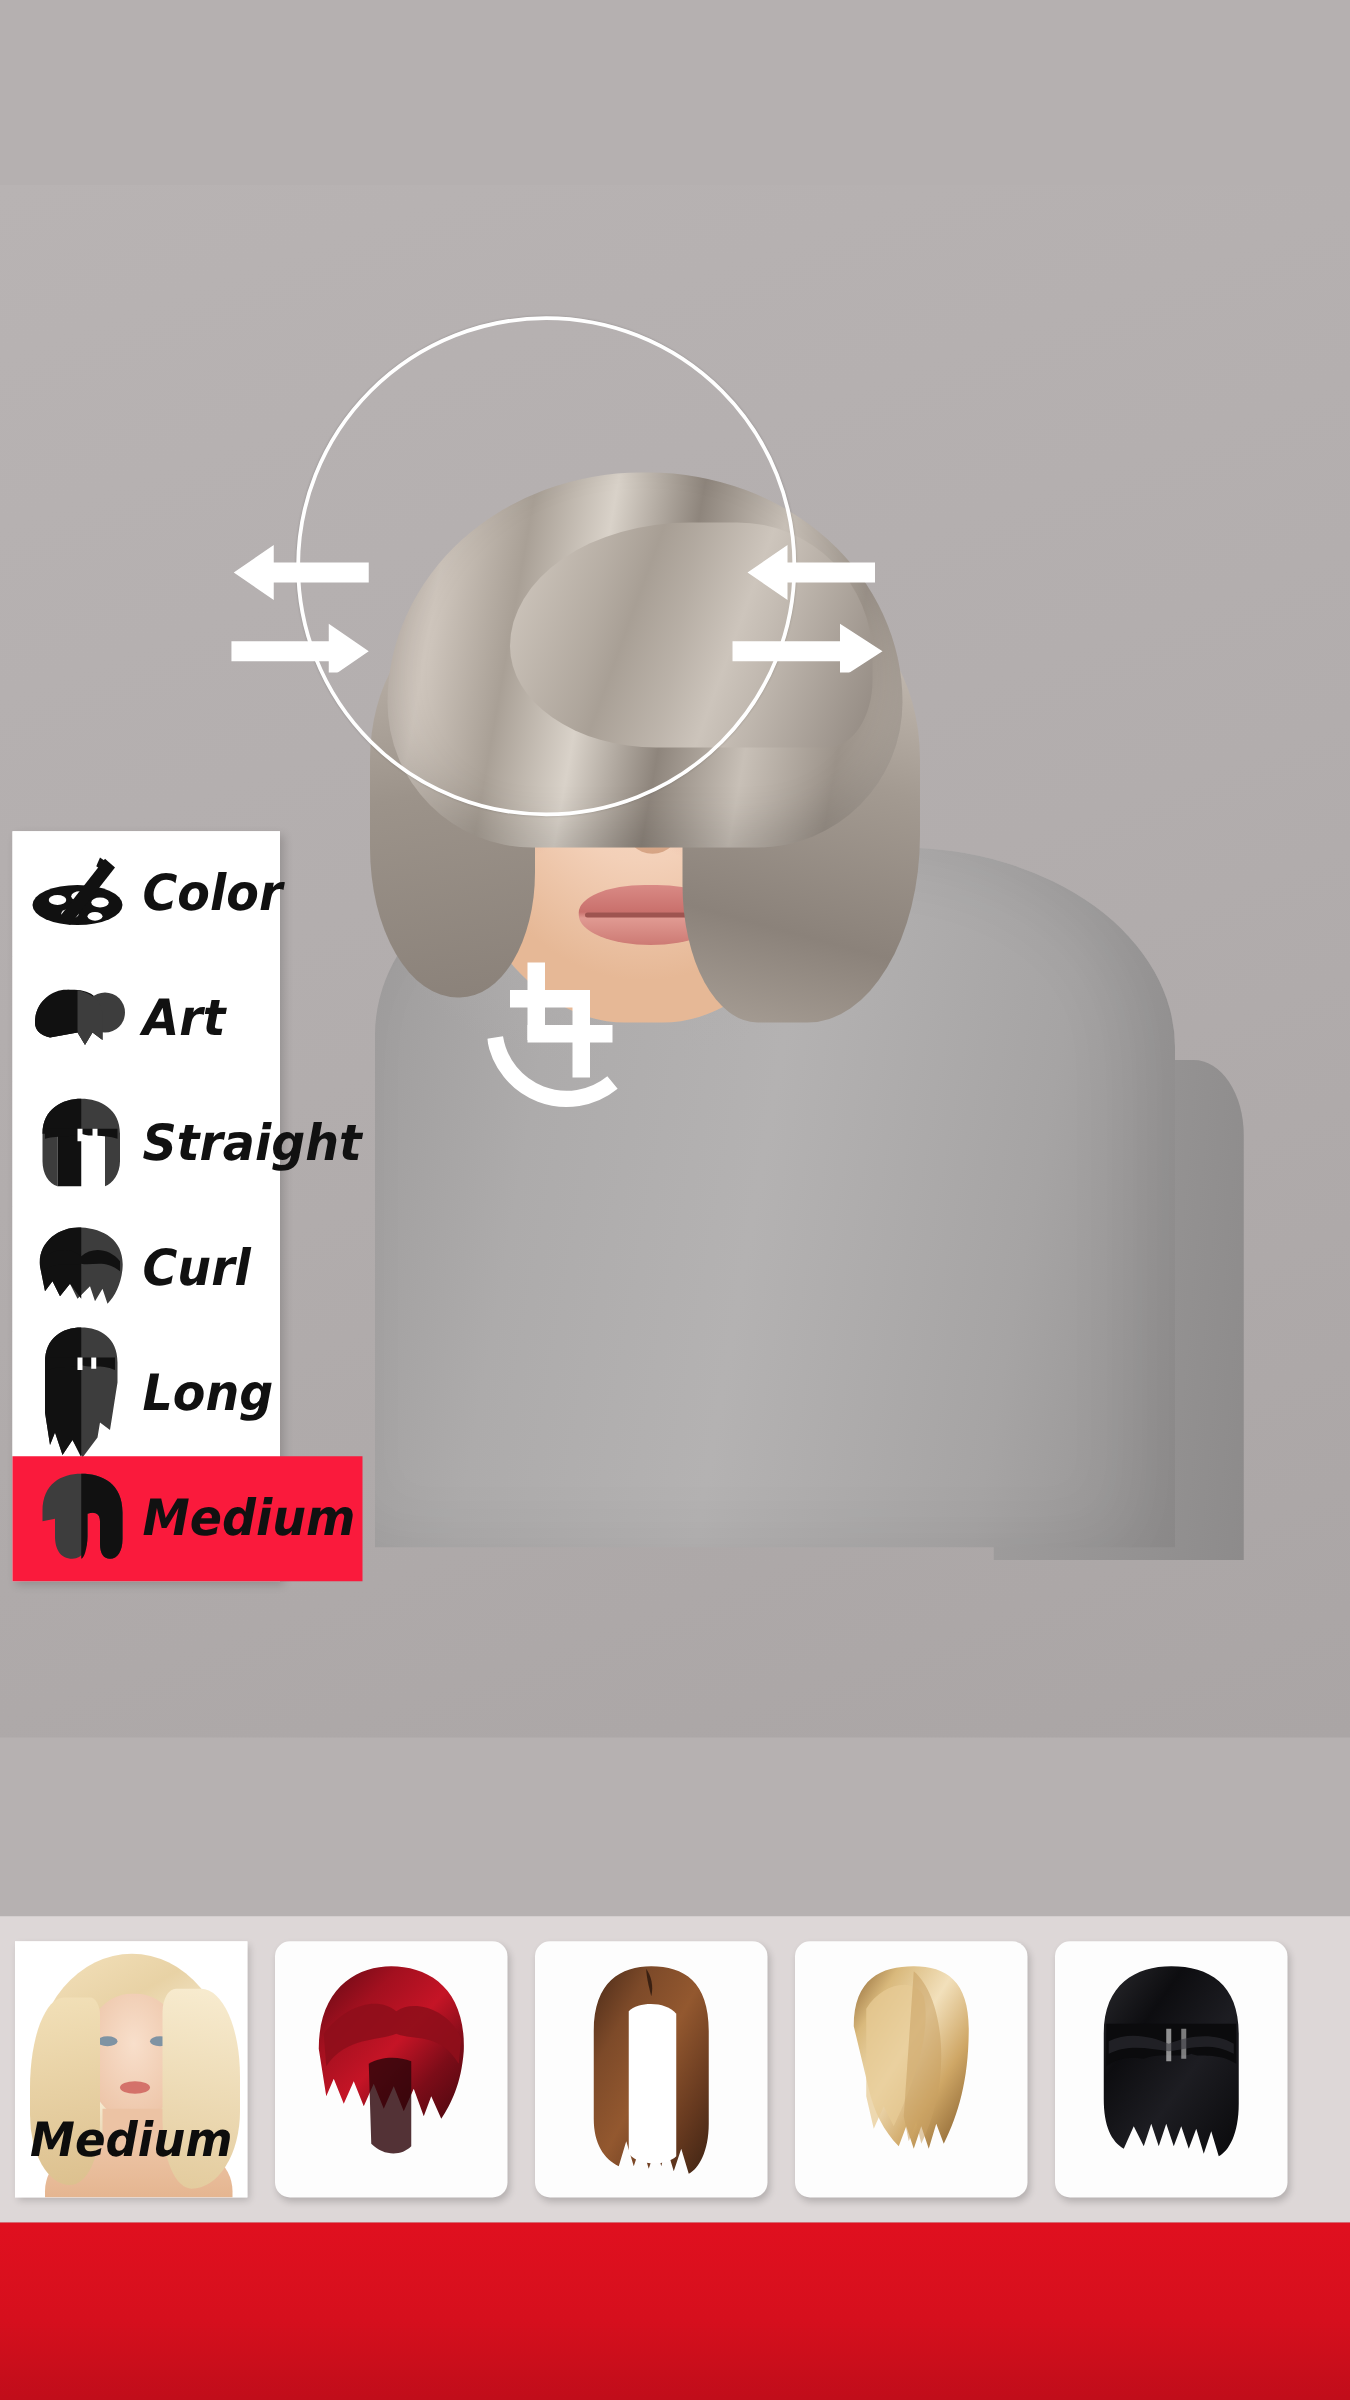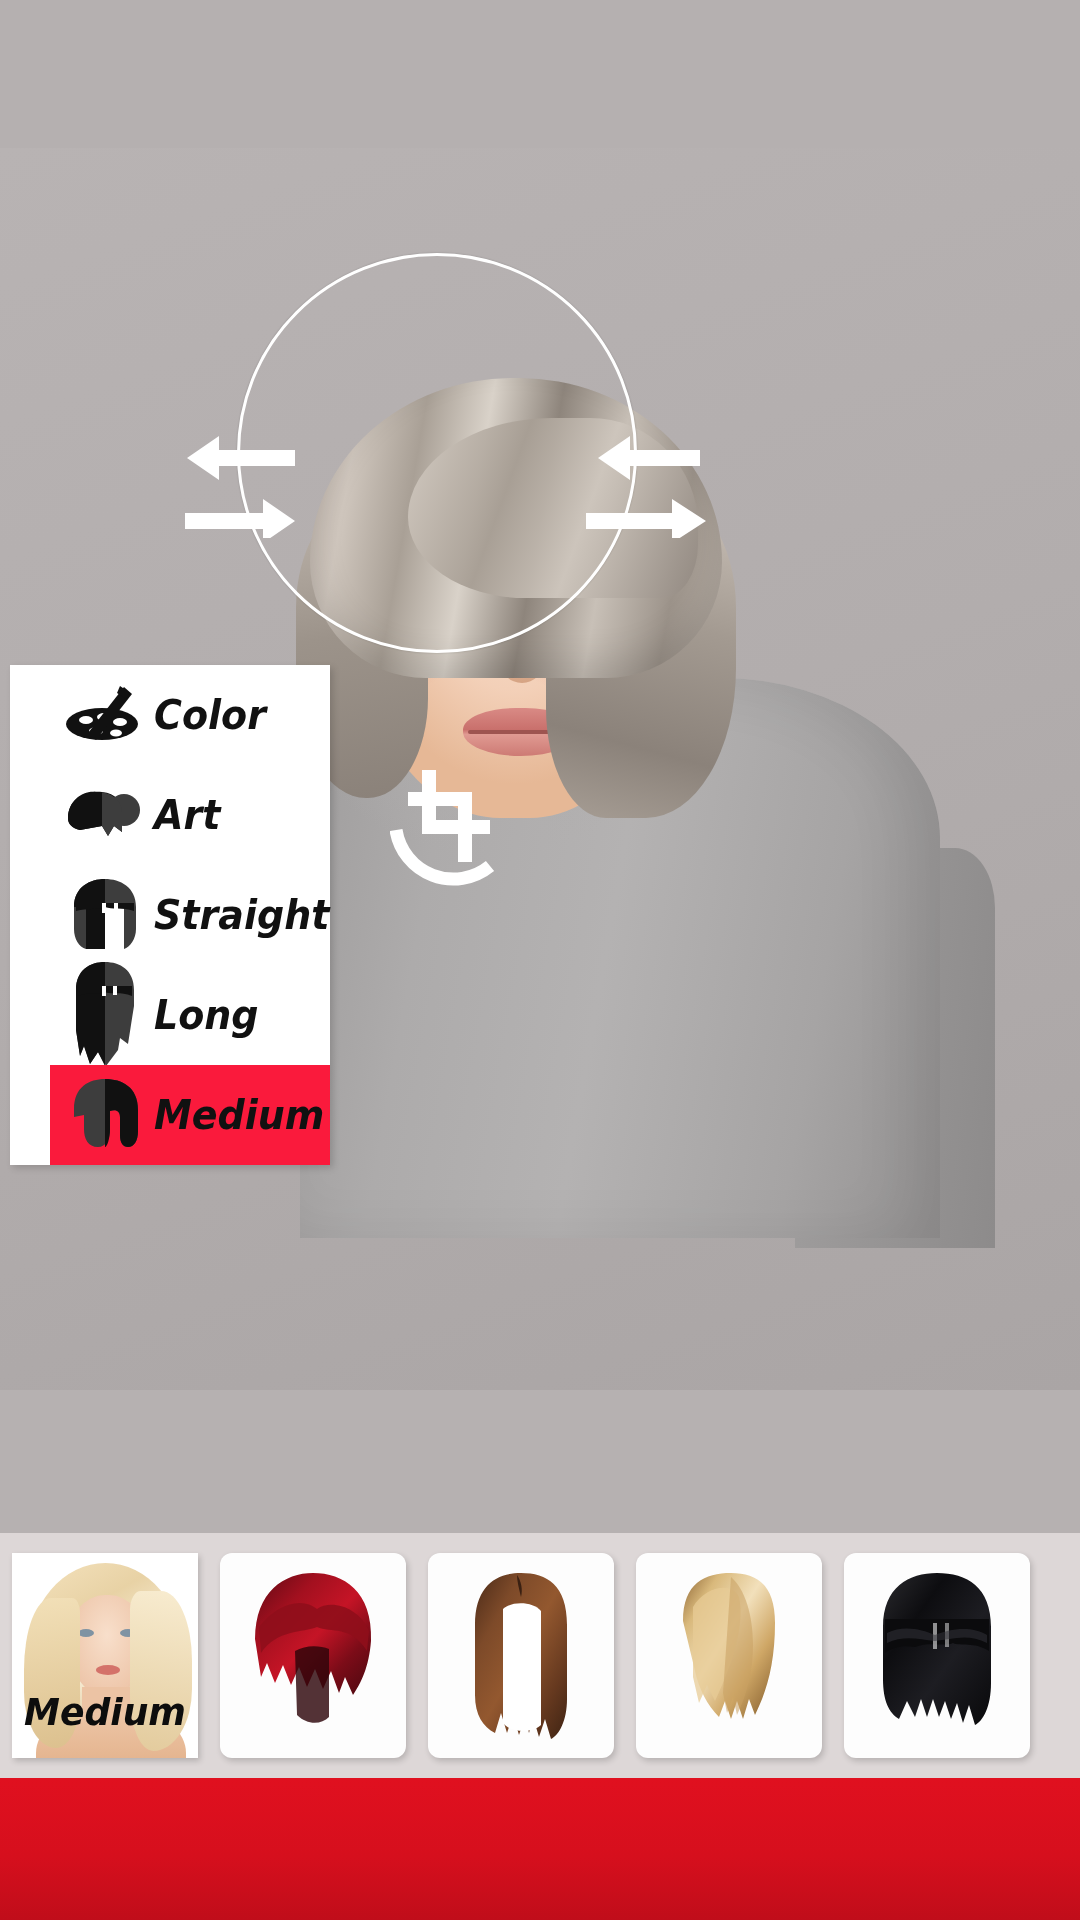--- a/index.html
+++ b/index.html
@@ -244,25 +244,24 @@
   .crop-handle {
     position: absolute;
     left: 390px; top: 610px;
     pointer-events: none;
   }
 
   
   .sidebar {
     position: absolute;
     left: 10px; top: 665px;
-    width: 320px;
+    width: 214px;
     background: #ffffff;
     z-index: 30;
     box-shadow: 3px 3px 7px rgba(0,0,0,.16);
-    padding-left: 40px;
   }
   .side-item {
     position: relative;
     display: flex;
     align-items: center;
     height: 100px;
     padding-left: 12px;
     cursor: pointer;
     background: #ffffff;
   }
@@ -473,20 +472,30 @@
           <path d="M12 30 C12 10 28 2 43 2 C58 2 74 10 74 30 L74 52 C74 62 68 70 62 72 L62 30 L24 30 L24 72 C17 70 12 62 12 52 Z" fill="#3d3d3d"></path>
           <path d="M12 30 C12 10 28 2 43 2 L43 72 L24 72 L24 30 Z" fill="#111"></path>
           <path d="M14 26 L72 26 L72 34 C60 30 50 33 43 30 C35 33 26 31 14 34 Z" fill="#111"></path>
           <rect x="40" y="26" width="4" height="10" fill="#fff"></rect>
           <rect x="52" y="26" width="4" height="9" fill="#fff"></rect>
         </svg>
       </div>
       <div class="side-lbl">Straight</div>
     </div>
 
+    <div class="side-item">
+      <div class="side-ico">
+        <svg width="86" height="72" viewBox="0 0 86 72">
+          <path d="M10 34 C8 14 26 2 43 3 C62 4 78 14 76 36 C75 48 70 58 64 64 L60 52 L54 62 L50 50 L40 60 L34 48 L26 58 L20 46 L14 54 Z" fill="#3d3d3d"></path>
+          <path d="M10 34 C8 14 26 2 43 3 L43 60 L34 48 L26 58 L20 46 L14 54 Z" fill="#111"></path>
+          <path d="M12 28 C20 20 34 18 43 26 C52 18 66 20 74 30 L74 38 C62 28 52 34 43 32 C34 34 22 30 12 38 Z" fill="#111"></path>
+        </svg>
+      </div>
+      <div class="side-lbl">Curl</div>
+    </div>
 
     <div class="side-item">
       <div class="side-ico">
         <svg width="86" height="110" viewBox="0 0 86 110">
           <path d="M14 30 C14 10 28 2 43 2 C58 2 72 10 72 30 L72 46 C70 58 68 72 66 84 L58 78 L56 90 L44 106 L36 92 L28 104 L22 86 L18 96 L14 70 Z" fill="#3d3d3d"></path>
           <path d="M14 30 C14 10 28 2 43 2 L43 106 L36 92 L28 104 L22 86 L18 96 L14 70 Z" fill="#111"></path>
           <path d="M16 26 L70 26 L70 36 C58 31 50 35 43 32 C36 35 26 32 16 36 Z" fill="#111"></path>
           <rect x="40" y="26" width="4" height="10" fill="#fff"></rect>
           <rect x="51" y="26" width="4" height="9" fill="#fff"></rect>
         </svg>

